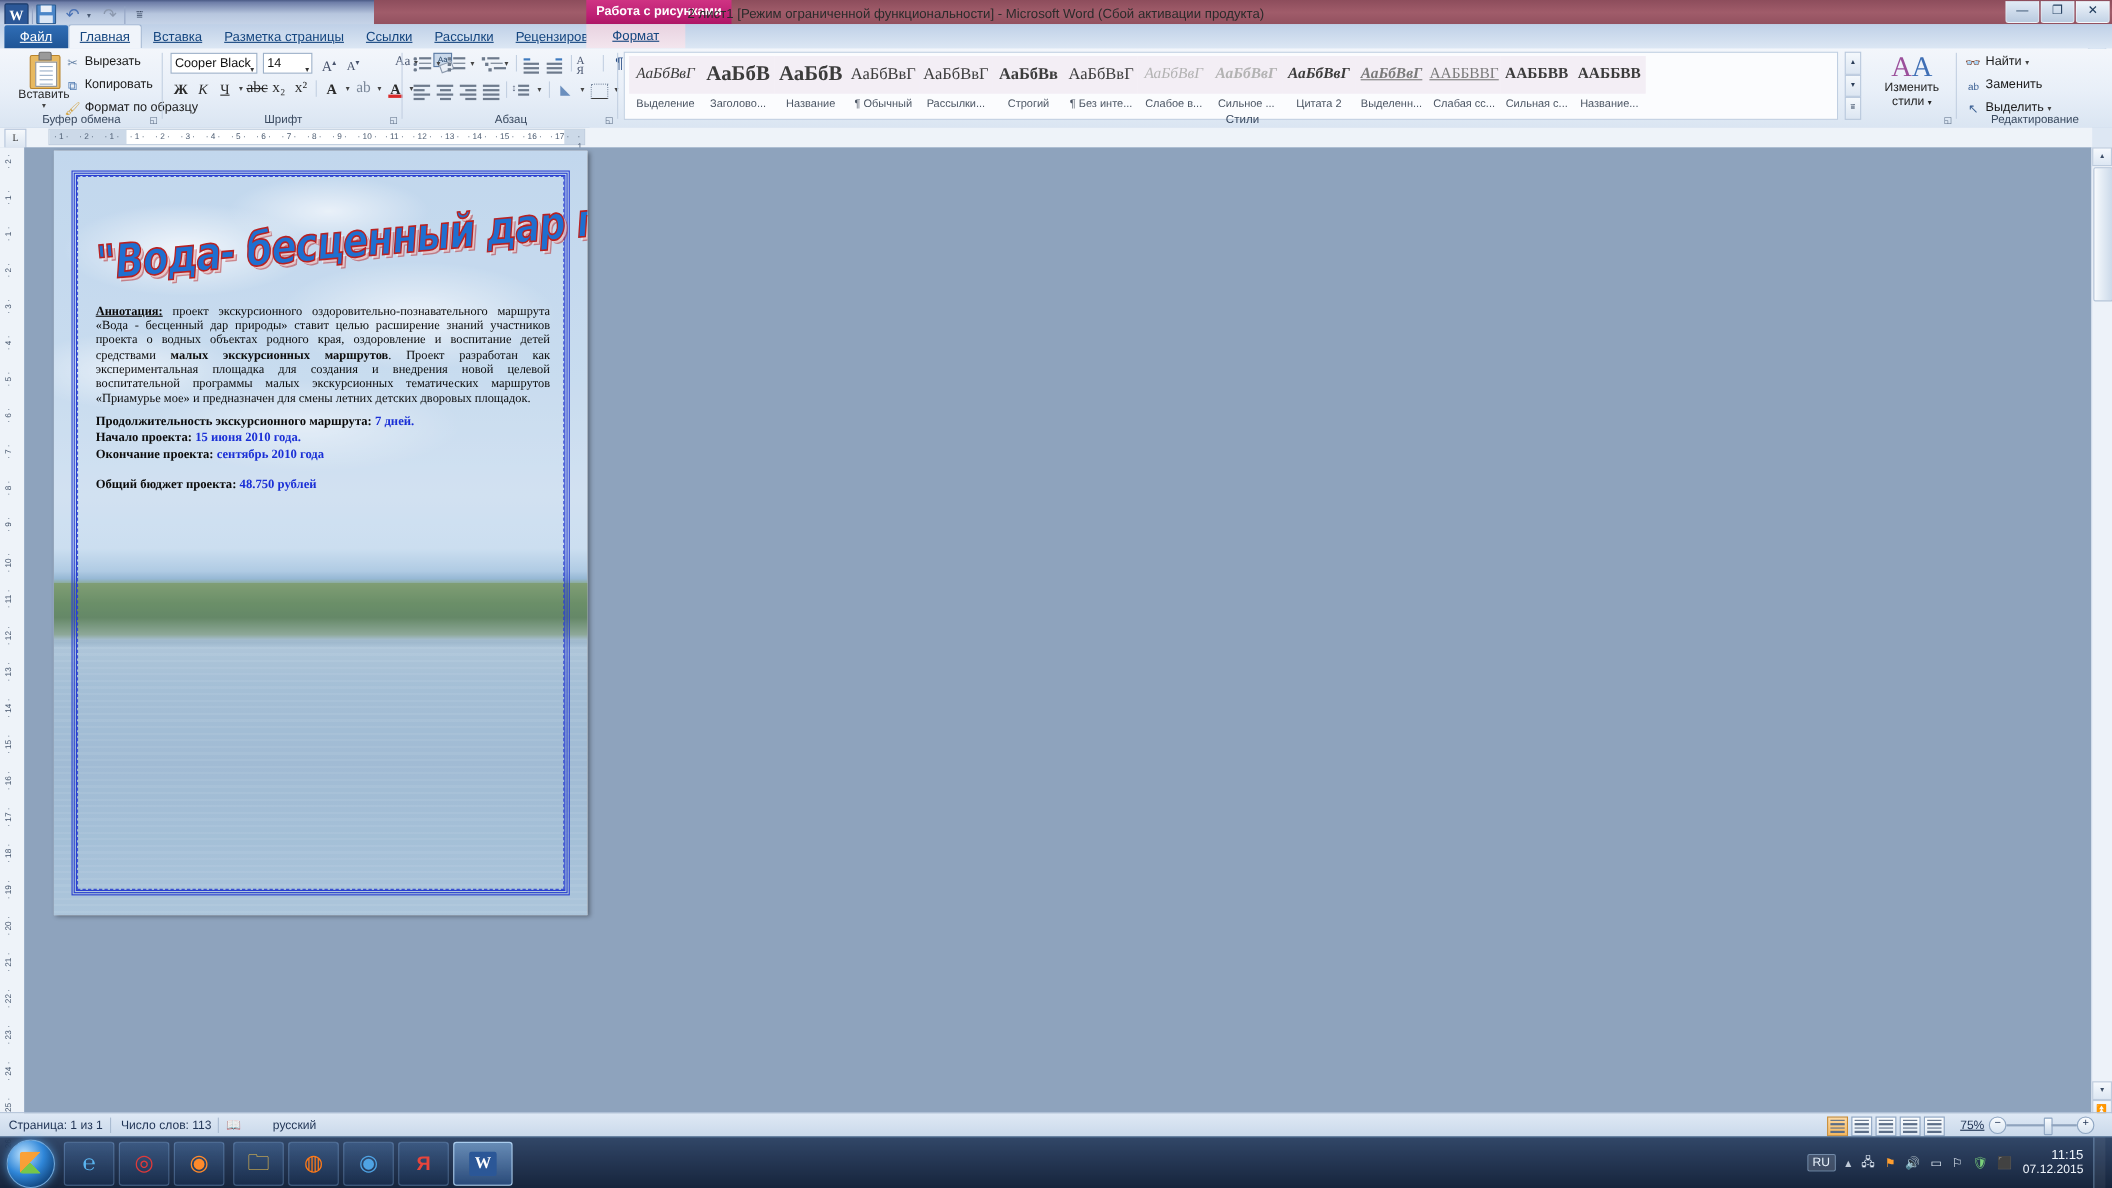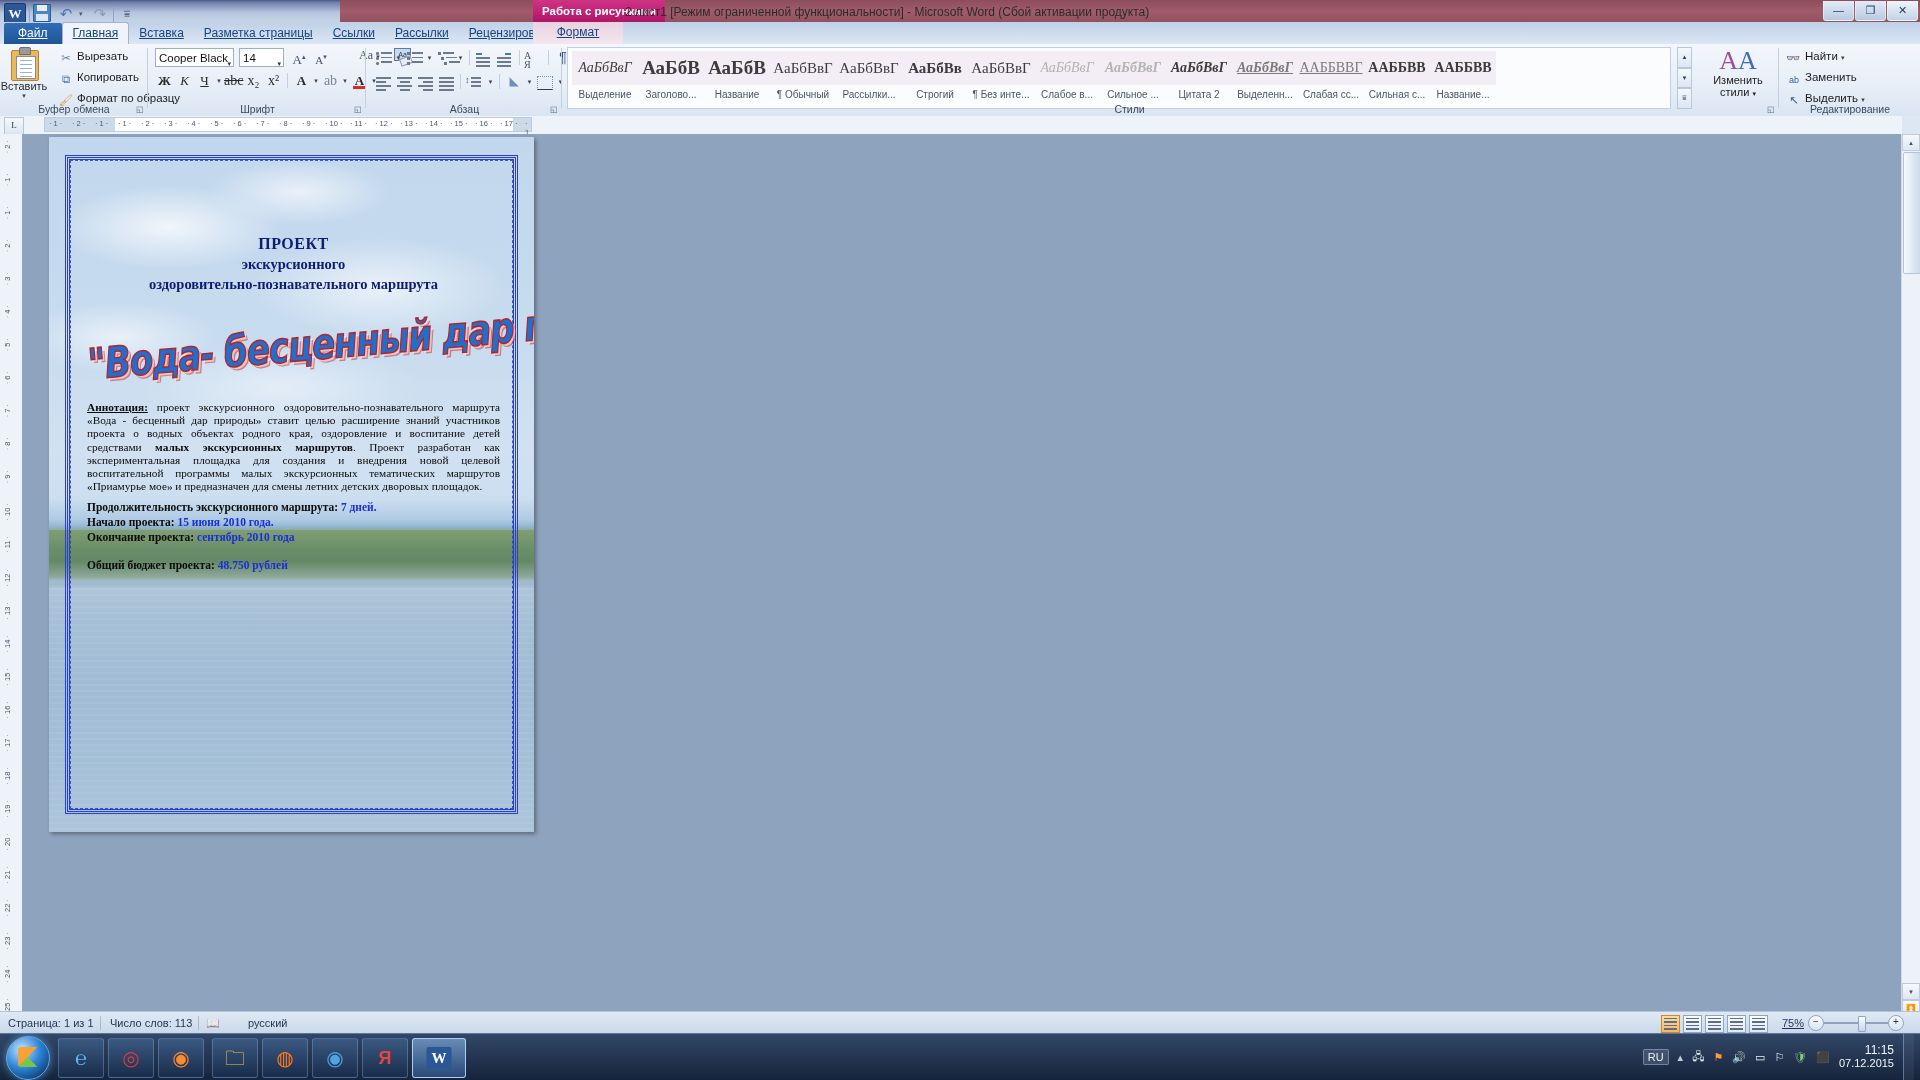--- a/index.html
+++ b/index.html
@@ -91,21 +91,21 @@
   .grp{position:absolute;top:0;height:72px;}
   .grp-label{
     position:absolute;bottom:1px;width:100%;text-align:center;font-size:10.5px;color:#3a4a60;
   }
   .grp-sep{position:absolute;top:4px;width:1px;height:60px;background:#c3d0e1;}
   .dlg{position:absolute;bottom:2px;right:3px;width:9px;height:9px;color:#5a6c85;font-size:8px;}
 
   
   #g-clip{left:0;width:148px;}
   .paste{
-    position:absolute;left:0;top:3px;width:48px;text-align:center;font-size:11px;color:#2b2b2b;
+    position:absolute;left:16px;top:3px;width:48px;text-align:center;font-size:11px;color:#2b2b2b;
   }
   .clipico{width:30px;height:32px;margin:0 auto 1px;position:relative;}
   .clipico .board{position:absolute;left:2px;top:3px;width:26px;height:29px;background:#e8b960;border:1px solid #b8832c;border-radius:2px;}
   .clipico .clip{position:absolute;left:10px;top:0;width:10px;height:6px;background:#9a9a9a;border:1px solid #6f6f6f;border-radius:2px 2px 0 0;}
   .clipico .pg{position:absolute;left:7px;top:9px;width:18px;height:21px;background:#fff;border:1px solid #8c8c8c;}
   .clipico .pg i{display:block;height:1px;background:#9bb0c8;margin:3px 3px 0;}
   .paste .cap{display:block;line-height:12px;}
   .paste .arw{font-size:7px;color:#444;display:block;}
   .clipitem{position:absolute;left:58px;font-size:11.5px;color:#1c1c1c;white-space:nowrap;}
   .clipitem .ic{display:inline-block;width:16px;text-align:center;margin-right:3px;vertical-align:-2px;}
@@ -702,25 +702,20 @@
     <div class="page">
       <div class="photo">
         <div class="treeband"></div>
         <div class="waterglint"></div>
       </div>
       <div class="pagewash"></div>
       <div class="frame"></div>
 
       <div class="content">
 
-        <div class="proj">
-          <div class="l1">ПРОЕКТ</div>
-          <div class="l2">экскурсионного</div>
-          <div class="l3">оздоровительно-познавательного маршрута</div>
-        </div>
 
         <div class="wordart">
           <span>"Вода- бесценный дар природы"</span>
         </div>
 
 
 
         <div class="annot">
           <span class="hd">Аннотация:</span><span>          проект   экскурсионного   оздоровительно-познавательного маршрута «Вода - бесценный дар природы» ставит целью расширение знаний участников  проекта о водных объектах родного края, оздоровление и  воспитание детей  средствами </span><b>малых экскурсионных   маршрутов</b><span>.   Проект   разработан   как экспериментальная площадка  для создания и   внедрения новой целевой   воспитательной   программы   малых   экскурсионных тематических маршрутов «Приамурье мое»  и   предназначен   для смены  летних детских дворовых площадок.</span>
         </div>

